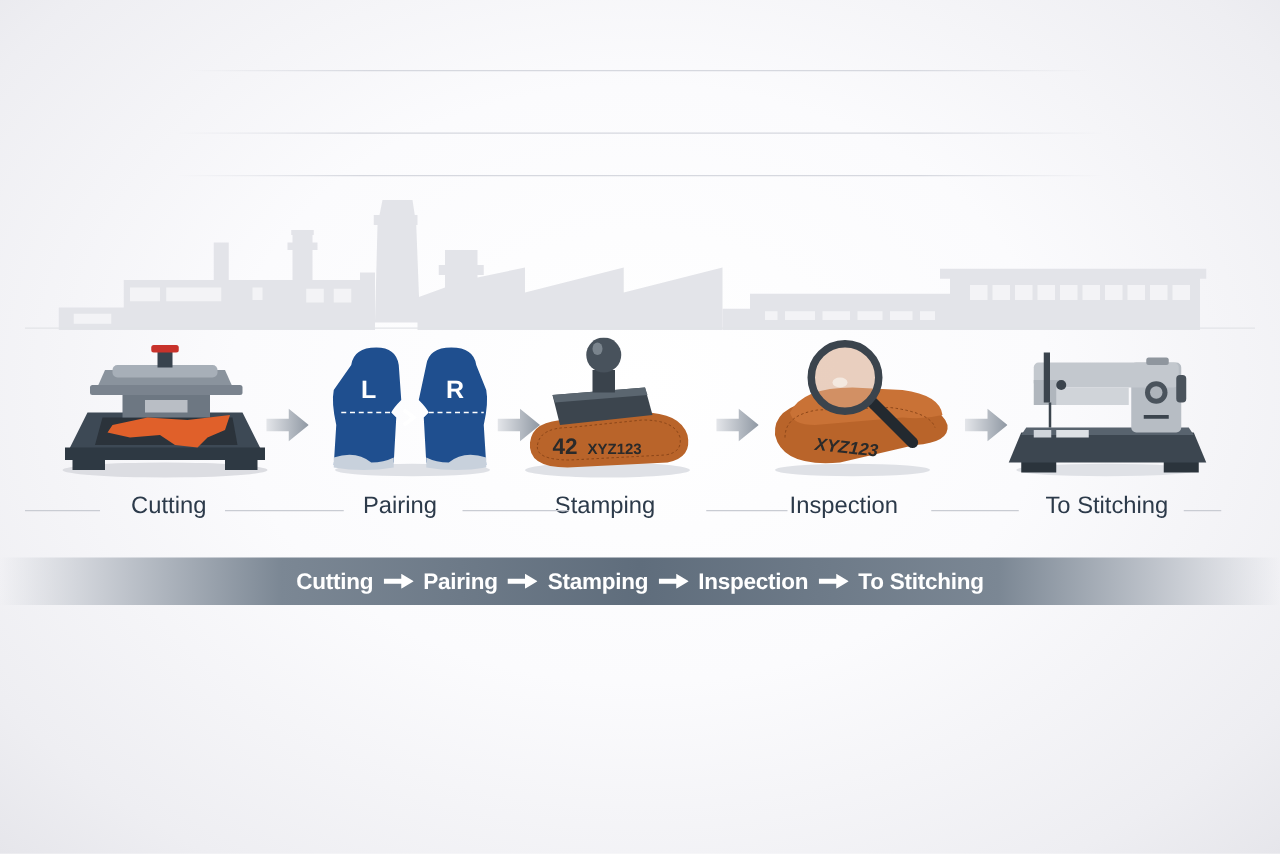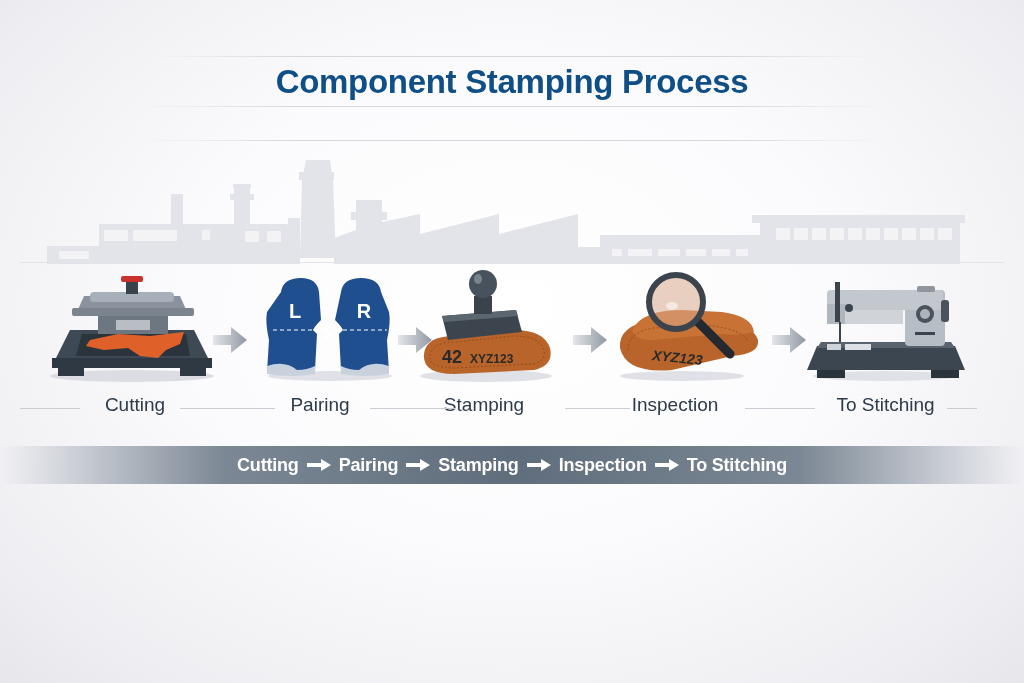--- a/index.html
+++ b/index.html
@@ -38,21 +38,20 @@
     display: flex; align-items: center; justify-content: center;
   }
   .summary-text { display: flex; align-items: center; gap: 8px; color: #ffffff; font-size: 18px; font-weight: bold; letter-spacing: -0.2px; }
   .summary-arrow { width: 24px; height: 12px; }
 </style>
 </head>
 <body>
 
 <div class="rule" style="left:150px; top:56px; width:724px;"></div>
 <div class="title-wrap">
-  <div class="title">Component Stamping Process</div>
 </div>
 <div class="rule" style="left:140px; top:106px; width:744px;"></div>
 <div class="rule" style="left:140px; top:140px; width:744px;"></div>
 
 <svg class="skyline" viewBox="0 0 1024 120" preserveAspectRatio="none">
   <g fill="#e3e4e9">
     <rect x="47" y="96" width="55" height="18"></rect>
     <rect x="99" y="74" width="190" height="40"></rect>
     <rect x="171" y="44" width="12" height="30"></rect>
     <rect x="234" y="34" width="16" height="40"></rect>

